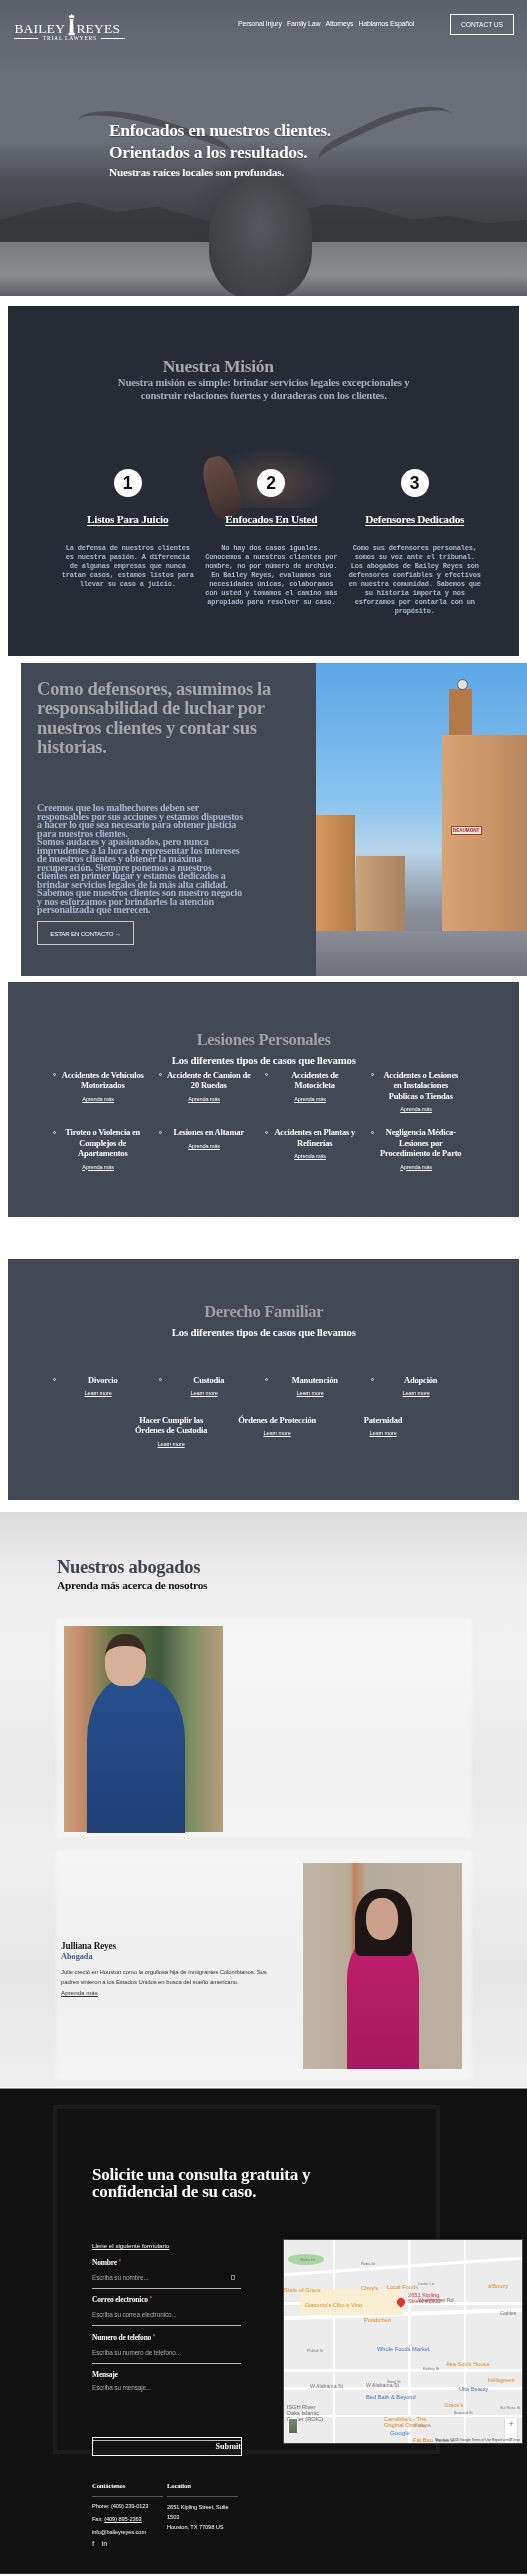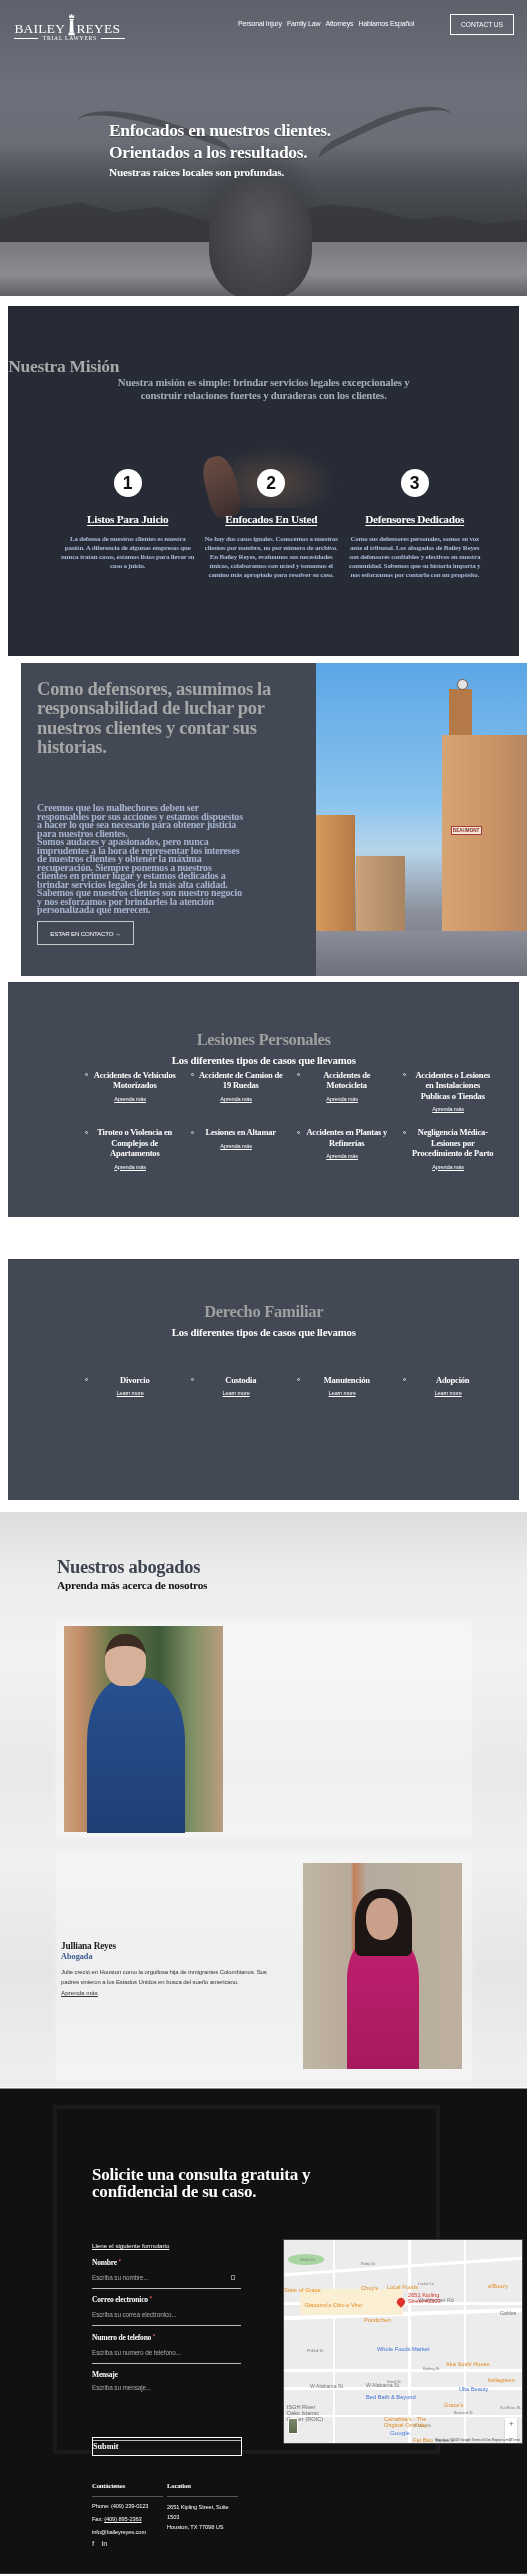--- a/index.html
+++ b/index.html
@@ -34,43 +34,43 @@
   .contact-btn { position: absolute; left: 450px; top: 14px; width: 64px; height: 20.6px; border: 0.5px solid #fff; color: #fff; font-size: 6.7px; text-align: center; line-height: 19.6px; letter-spacing: -0.1px; }
 
   .hero-text { position: absolute; left: 109px; top: 120px; color: #fff; z-index: 4; }
   .hero-text h1 { font-family: "Liberation Serif", serif; font-weight: bold; font-size: 17.5px; line-height: 21.6px; text-shadow: 0 0.5px 1px rgba(0,0,0,.35); letter-spacing: -0.3px; }
   .hero-text p { font-family: "Liberation Serif", serif; font-weight: bold; font-size: 11.3px; margin-top: 3.1px; letter-spacing: -0.2px; }
 
   
   .mission { position: absolute; left: 8.2px; top: 306px; width: 511px; height: 350px; background: #262b36; overflow: hidden; border-top: 1px solid #1f232c; }
   .mission .chess { position: absolute; left: 196px; top: 139px; width: 134px; height: 62px; background: radial-gradient(ellipse at 50% 60%, rgba(120,90,70,.55), rgba(38,43,54,0) 70%); }
   .mission .hand { position: absolute; left: 198px; top: 149px; width: 31px; height: 62px; background: linear-gradient(160deg, #8a5c4a, #3e2c28); border-radius: 40% 40% 30% 30%; transform: rotate(-15deg); opacity: .7; }
-  .mission h2 { position: absolute; top: 49px; left: 0; width: 420px; font-family: "Liberation Serif", serif; font-weight: bold; font-size: 17.5px; color: #a8a8a8; letter-spacing: -0.3px; }
+  .mission h2 { position: absolute; top: 49px; left: 0; width: 420px; text-align: center; font-family: "Liberation Serif", serif; font-weight: bold; font-size: 17.5px; color: #a8a8a8; letter-spacing: -0.3px; }
   .mission .lead { position: absolute; top: 69px; left: 103px; width: 305px; text-align: center; font-family: "Liberation Serif", serif; font-weight: bold; font-size: 10.8px; line-height: 13.4px; color: #a6adbb; letter-spacing: -0.2px; }
   .mission h3 { position: absolute; top: 124px; left: 0; width: 511px; text-align: center; font-family: "Liberation Serif", serif; font-weight: bold; font-size: 17.5px; color: #fff; letter-spacing: -0.3px; }
   .reasons { position: absolute; top: 162px; left: 52px; width: 422px; display: flex; justify-content: space-between; }
   .reason { width: 135px; text-align: center; position: relative; z-index: 2; }
   .reason .num { width: 28px; height: 28px; border-radius: 50%; background: #fff; color: #111; margin: 0 auto; font-size: 17.5px; font-weight: bold; line-height: 28px; font-family: "Liberation Sans", sans-serif; }
   .reason h4 { margin-top: 15.5px; font-family: "Liberation Serif", serif; font-weight: bold; font-size: 11.3px; color: #fff; text-decoration: underline; text-underline-offset: 1.5px; letter-spacing: -0.3px; }
-  .reason p { margin-top: 10px; font-family: Liberation Serif, serif; font-weight: bold; font-size: 7px; line-height: 9px; color: #a7b6d4; letter-spacing: -0.2px; }
+  .reason p { margin-top: 19px; font-family: Liberation Mono, monospace; font-weight: bold; font-size: 7px; line-height: 9px; color: #a7b6d4; letter-spacing: -0.2px; }
 
   
   .defensores { position: absolute; left: 20.6px; top: 663px; width: 507px; height: 313px; background: #434855; overflow: hidden; }
   .defensores .photo { position: absolute; left: 295px; top: 0; width: 212px; height: 313px;
     background: linear-gradient(180deg, #5aa6e6 0%, #8cc4ee 45%, #b7d4ea 60%, #8a8f99 80%, #6c707a 100%); }
   .bldg { position: absolute; }
   .defensores h2 { position: absolute; top: 16.5px; left: 16.5px; width: 237px; font-family: "Liberation Serif", serif; font-weight: bold; font-size: 18.5px; line-height: 19.6px; color: #a7a7a7; letter-spacing: -0.3px; }
   .defensores .body { position: absolute; top: 141px; left: 16.5px; width: 206px; font-family: "Liberation Serif", serif; font-weight: bold; font-size: 10px; line-height: 8.5px; color: #a7b4cf; letter-spacing: -0.2px; }
   .defensores .btn { position: absolute; left: 16.5px; top: 258px; width: 97px; height: 24px; border: 0.5px solid #c8c8c8; color: #fff; font-size: 6.2px; text-align: center; line-height: 23px; letter-spacing: -0.2px; }
 
   
   .practice { position: absolute; left: 8.2px; width: 511px; background: #434855; border-top: 1px solid #3a3e49; }
   .practice h2 { position: absolute; left: 0; width: 511px; text-align: center; font-family: "Liberation Serif", serif; font-weight: bold; font-size: 16.5px; color: #a0a0a0; letter-spacing: -0.3px; }
   .practice .sub { position: absolute; left: 0; width: 511px; text-align: center; font-family: "Liberation Serif", serif; font-weight: bold; font-size: 10.8px; color: #fff; letter-spacing: -0.2px; }
-  .grid { position: absolute; left: 72px; width: 422px; display: grid; grid-template-columns: repeat(4, 106px); }
+  .grid { position: absolute; left: 40px; width: 422px; display: grid; grid-template-columns: repeat(4, 106px); }
   .pa-item { position: relative; text-align: center; padding-left: 12.4px; padding-right: 9.3px; margin-bottom: 20.6px; }
   .pa-item .bullet { position: absolute; left: 5.2px; top: 3.1px; width: 3.1px; height: 3.1px; border: 0.5px solid #ddd; border-radius: 50%; }
   .pa-item .title { font-family: "Liberation Serif", serif; font-weight: bold; font-size: 8.5px; line-height: 10.3px; color: #fff; letter-spacing: -0.2px; }
   .pa-item .more { display: inline-block; margin-top: 5.2px; font-size: 5.7px; color: #fff; text-decoration: underline; letter-spacing: -0.2px; margin-right: 9.3px; }
   .grid2 { position: absolute; left: 113px; width: 319px; display: grid; grid-template-columns: repeat(3, 106px); }
   .pa-item.nob { padding-left: 3.1px; }
 
   
   .attorneys { position: absolute; left: 0; top: 1512px; width: 528px; height: 575px;
     background: linear-gradient(180deg, #dcdcdc 0%, #ececec 10%, #f2f2f2 25%, #e9e9e9 45%, #f0f0f0 60%, #e6e6e6 80%, #efefef 100%); overflow: hidden; }
@@ -88,21 +88,21 @@
   .contact { position: absolute; left: 0; top: 2088px; width: 528px; height: 486px; background: #111111; border-top: 1px solid #888; }
   .contact .frame { position: absolute; left: 53px; top: 15.5px; width: 387px; height: 349px; border: 4.1px solid #1b1b1b; }
   .contact h2 { position: absolute; left: 92px; top: 77px; width: 289px; font-family: "Liberation Serif", serif; font-weight: bold; font-size: 17px; line-height: 17px; color: #fff; letter-spacing: -0.2px; }
   .contact .fill { position: absolute; left: 92px; top: 153px; font-size: 6.2px; color: #fff; text-decoration: underline; }
   .field-block { position: absolute; left: 92px; width: 149px; }
   .field-block label { display: block; font-family: "Liberation Serif", serif; font-weight: bold; font-size: 7.5px; color: #fff; letter-spacing: -0.2px; }
   .field-block label .req { color: #d35a5a; font-size: 5.2px; vertical-align: top; }
   .field-block .input { margin-top: 5.2px; height: 16.5px; border-bottom: 1px solid #bbb; color: #aaa; font-size: 6.4px; line-height: 12.4px; position: relative; letter-spacing: -0.1px; }
   .field-block .input .kbd { position: absolute; right: 6.2px; top: 3.1px; width: 3.6px; height: 5.2px; border: 0.5px solid #888; }
   .field-block .textarea { margin-top: 5.2px; height: 57px; border-bottom: 1px solid #bbb; color: #aaa; font-size: 6.4px; letter-spacing: -0.1px; }
-  .submit { position: absolute; left: 92px; top: 382px; width: 150px; height: 18.5px; border: 0.5px solid #fff; color: #fff; text-align: left; line-height: 17.5px; font-family: "Liberation Serif", serif; font-weight: bold; font-size: 8.2px; }
+  .submit { position: absolute; left: 92px; top: 382px; width: 150px; height: 18.5px; border: 0.5px solid #fff; color: #fff; text-align: right; line-height: 17.5px; font-family: "Liberation Serif", serif; font-weight: bold; font-size: 8.2px; }
   .map { position: absolute; left: 283px; top: 150px; width: 240px; height: 205px; background: #ececec; overflow: hidden; border: 0.5px solid #444; font-family: "Liberation Sans", sans-serif; }
   .map .road { position: absolute; background: #fff; }
   .map .poi { position: absolute; font-size: 5.7px; color: #e08a1e; white-space: nowrap; }
   .map .poi.blue { color: #3f6fd1; }
   .map .street { position: absolute; font-size: 3.9px; color: #777; white-space: nowrap; }
   .map .pin { position: absolute; left: 113px; top: 58px; width: 8.2px; height: 8.2px; background: #e0332c; border-radius: 50% 50% 50% 0; transform: rotate(-45deg); }
   .map .pin-label { position: absolute; left: 124px; top: 52px; font-size: 5.7px; color: #d3332c; line-height: 6.2px; }
   .map .zoomctl { position: absolute; right: 4.6px; top: 178px; width: 12.4px; height: 29px; background: #fff; box-shadow: 0 0.5px 1.5px rgba(0,0,0,.3); }
   .map .zoomctl div { height: 14.4px; text-align: center; font-size: 8.2px; line-height: 14.4px; color: #666; }
   .map .attrib { position: absolute; right: 2.1px; bottom: 1.5px; font-size: 3.3px; color: #444; }
@@ -204,38 +204,43 @@
     <div class="bldg" style="left:135px;top:163px;width:31px;height:9.3px;background:#f2e7d6;border:1px solid #a83a33;color:#8a2b25;font-size:4.6px;font-weight:bold;text-align:center;line-height:7.2px;">BEAUMONT</div>
     <div class="bldg" style="left:0;top:268px;width:212px;height:45px;background:linear-gradient(180deg,#8b8e98,#6e717b);"></div>
   </div>
 </section>
 
 <section class="practice" style="top:982px;height:235px;">
   <h2 style="top:47px;">Lesiones Personales</h2>
   <div class="sub" style="top:71px;">Los diferentes tipos de casos que llevamos</div>
   <div class="grid" style="top:87px;">
     <div class="pa-item"><span class="bullet"></span><div class="title">Accidentes de Vehículos Motorizados</div><a class="more">Aprenda más</a></div>
-    <div class="pa-item"><span class="bullet"></span><div class="title">Accidente de Camion de 19 Ruedas</div><a class="more">Aprenda más</a></div>
+    <div class="pa-item"><span class="bullet"></span><div class="title">Accidente de Camion de 20 Ruedas</div><a class="more">Aprenda más</a></div>
     <div class="pa-item"><span class="bullet"></span><div class="title">Accidentes de Motocicleta</div><a class="more">Aprenda más</a></div>
     <div class="pa-item"><span class="bullet"></span><div class="title">Accidentes o Lesiones en Instalaciones Publicas o Tiendas</div><a class="more">Aprenda más</a></div>
     <div class="pa-item" style="margin-top:-6.2px;text-align:center;"><span class="bullet"></span><div class="title">Tiroteo o Violencia en Complejos de Apartamentos</div><a class="more">Aprenda más</a></div>
     <div class="pa-item" style="margin-top:-6.2px;"><span class="bullet"></span><div class="title">Lesiones en Altamar</div><a class="more">Aprenda más</a></div>
     <div class="pa-item" style="margin-top:-6.2px;"><span class="bullet"></span><div class="title">Accidentes en Plantas y Refinerías</div><a class="more">Aprenda más</a></div>
     <div class="pa-item" style="margin-top:-6.2px;"><span class="bullet"></span><div class="title">Negligencia Médica- Lesiones por Procedimiento de Parto</div><a class="more">Aprenda más</a></div>
   </div>
 </section>
 
 <section class="practice" style="top:1259px;height:241px;">
   <h2 style="top:42px;">Derecho Familiar</h2>
   <div class="sub" style="top:66px;">Los diferentes tipos de casos que llevamos</div>
   <div class="grid" style="top:115px;">
     <div class="pa-item" style="margin-bottom:0;"><span class="bullet"></span><div class="title">Divorcio</div><a class="more">Learn more</a></div>
     <div class="pa-item" style="margin-bottom:0;"><span class="bullet"></span><div class="title">Custodia</div><a class="more">Learn more</a></div>
     <div class="pa-item" style="margin-bottom:0;"><span class="bullet"></span><div class="title">Manutención</div><a class="more">Learn more</a></div>
     <div class="pa-item" style="margin-bottom:0;"><span class="bullet"></span><div class="title">Adopción</div><a class="more">Learn more</a></div>
+  </div>
+  <div class="grid2" style="top:155px;">
+    <div class="pa-item nob"><div class="title">Hacer Cumplir las Órdenes de Custodia</div><a class="more" style="margin-right:0;">Learn more</a></div>
+    <div class="pa-item nob"><div class="title">Órdenes de Protección</div><a class="more" style="margin-right:0;">Learn more</a></div>
+    <div class="pa-item nob"><div class="title">Paternidad</div><a class="more" style="margin-right:0;">Learn more</a></div>
   </div>
 </section>
 
 <section class="attorneys">
   <div class="title">Nuestros abogados</div>
   <div class="sub">Aprenda más acerca de nosotros</div>
 
   <div class="card" style="top:108px;height:216px;">
     <div class="pic" style="left:6.7px;top:6.2px;background:linear-gradient(90deg,#c8a27c 0%,#c58d6a 10%,#6b7a4a 30%,#3f5a3a 60%,#7d8f64 80%,#b99d7e 100%);">
       <div style="position:absolute;left:23px;top:52px;width:98px;height:155px;background:linear-gradient(180deg,#27508f,#1f3f75);border-radius:40% 40% 0 0;"></div>

